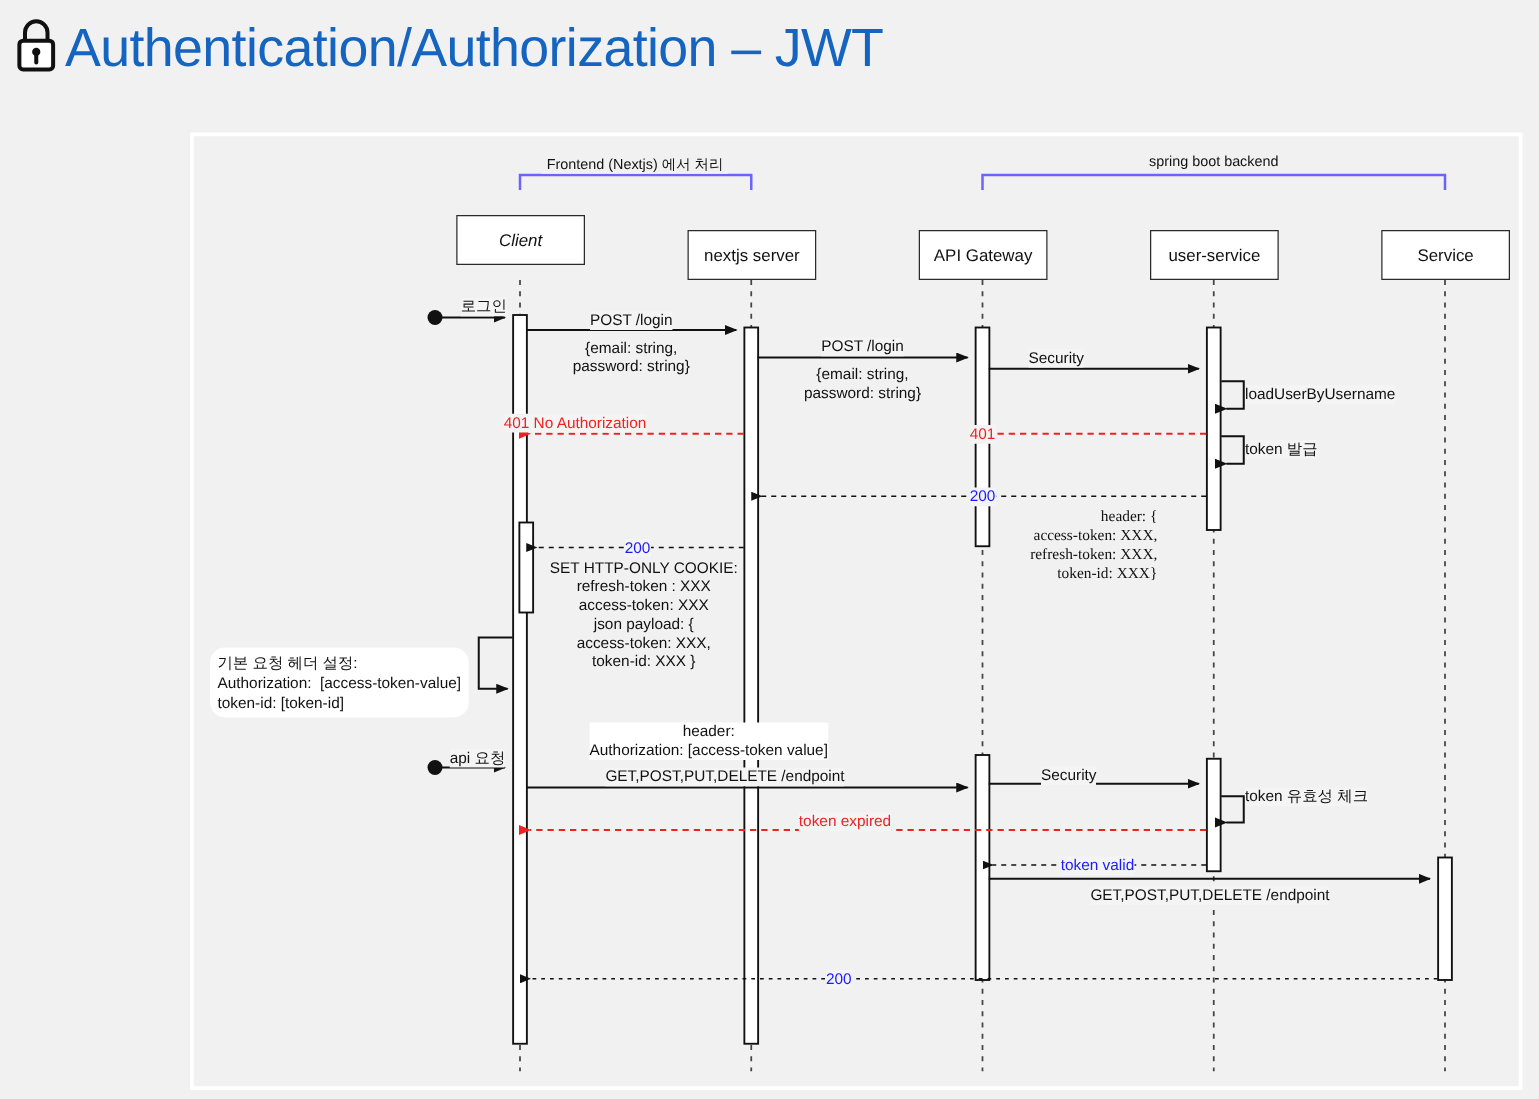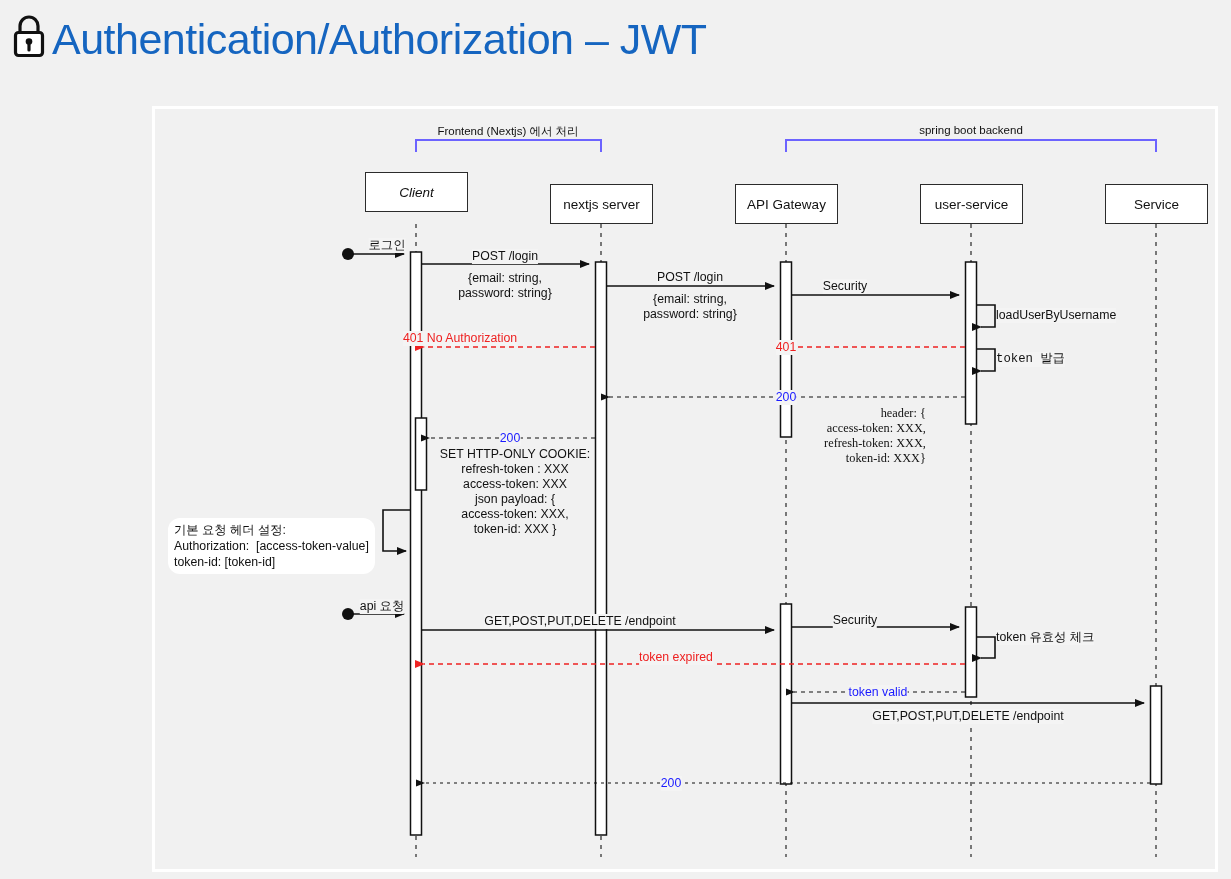--- a/index.html
+++ b/index.html
@@ -221,21 +221,21 @@
   <div class="lbl ctr" style="left:690px; top:292px; text-align:center;">{email: string,
 password: string}</div>
 
   <div class="lbl ctr bg" style="left:845px; top:279px;">Security</div>
 
   <div class="lbl bg" style="left:996px; top:308px;">loadUserByUsername</div>
 
   <div class="lbl ctr red bg" style="left:460px; top:331px;">401 No Authorization</div>
   <div class="lbl ctr red bg" style="left:786px; top:340px;">401</div>
 
-  <div class="lbl bg" style="left:996px; top:352px;font-family:Liberation Mono, monospace;">token 발급</div>
+  <div class="lbl bg" style="left:996px; top:352px;">token 발급</div>
 
   <div class="lbl ctr blue bg" style="left:786px; top:390px;">200</div>
   <div class="lbl ctr" style="left:875px; top:406px; text-align:right;font-family:Liberation Serif, serif;"><span class="b">header</span>: {
 access-token: XXX,
 refresh-token: XXX,
 token-id: XXX}</div>
 
   <div class="lbl ctr blue bg" style="left:510px; top:431px;">200</div>
   <div class="lbl ctr" style="left:515px; top:447px; text-align:center;"><span class="b">SET HTTP-ONLY COOKIE:</span>
 refresh-token : XXX
@@ -243,20 +243,22 @@
 <span class="b">json payload</span>: {
 access-token: XXX,
 token-id: XXX }</div>
 
   <div class="note" style="left:168px; top:518px;">기본 요청 헤더 설정:
 Authorization:  [access-token-value]
 token-id: [token-id]</div>
 
   <div class="lbl ctr bg" style="left:382px; top:599px;">api 요청</div>
 
+  <div class="lbl ctr white" style="left:567px; top:578px; text-align:center;">header:
+Authorization: [access-token value]</div>
   <div class="lbl ctr bg" style="left:580px; top:614px;">GET,POST,PUT,DELETE /endpoint</div>
 
   <div class="lbl ctr bg" style="left:855px; top:613px;">Security</div>
 
   <div class="lbl bg" style="left:996px; top:630px;">token 유효성 체크</div>
 
   <div class="lbl ctr red bg" style="left:676px; top:650px;">token expired</div>
 
   <div class="lbl ctr blue bg" style="left:878px; top:685px;">token valid</div>
 

